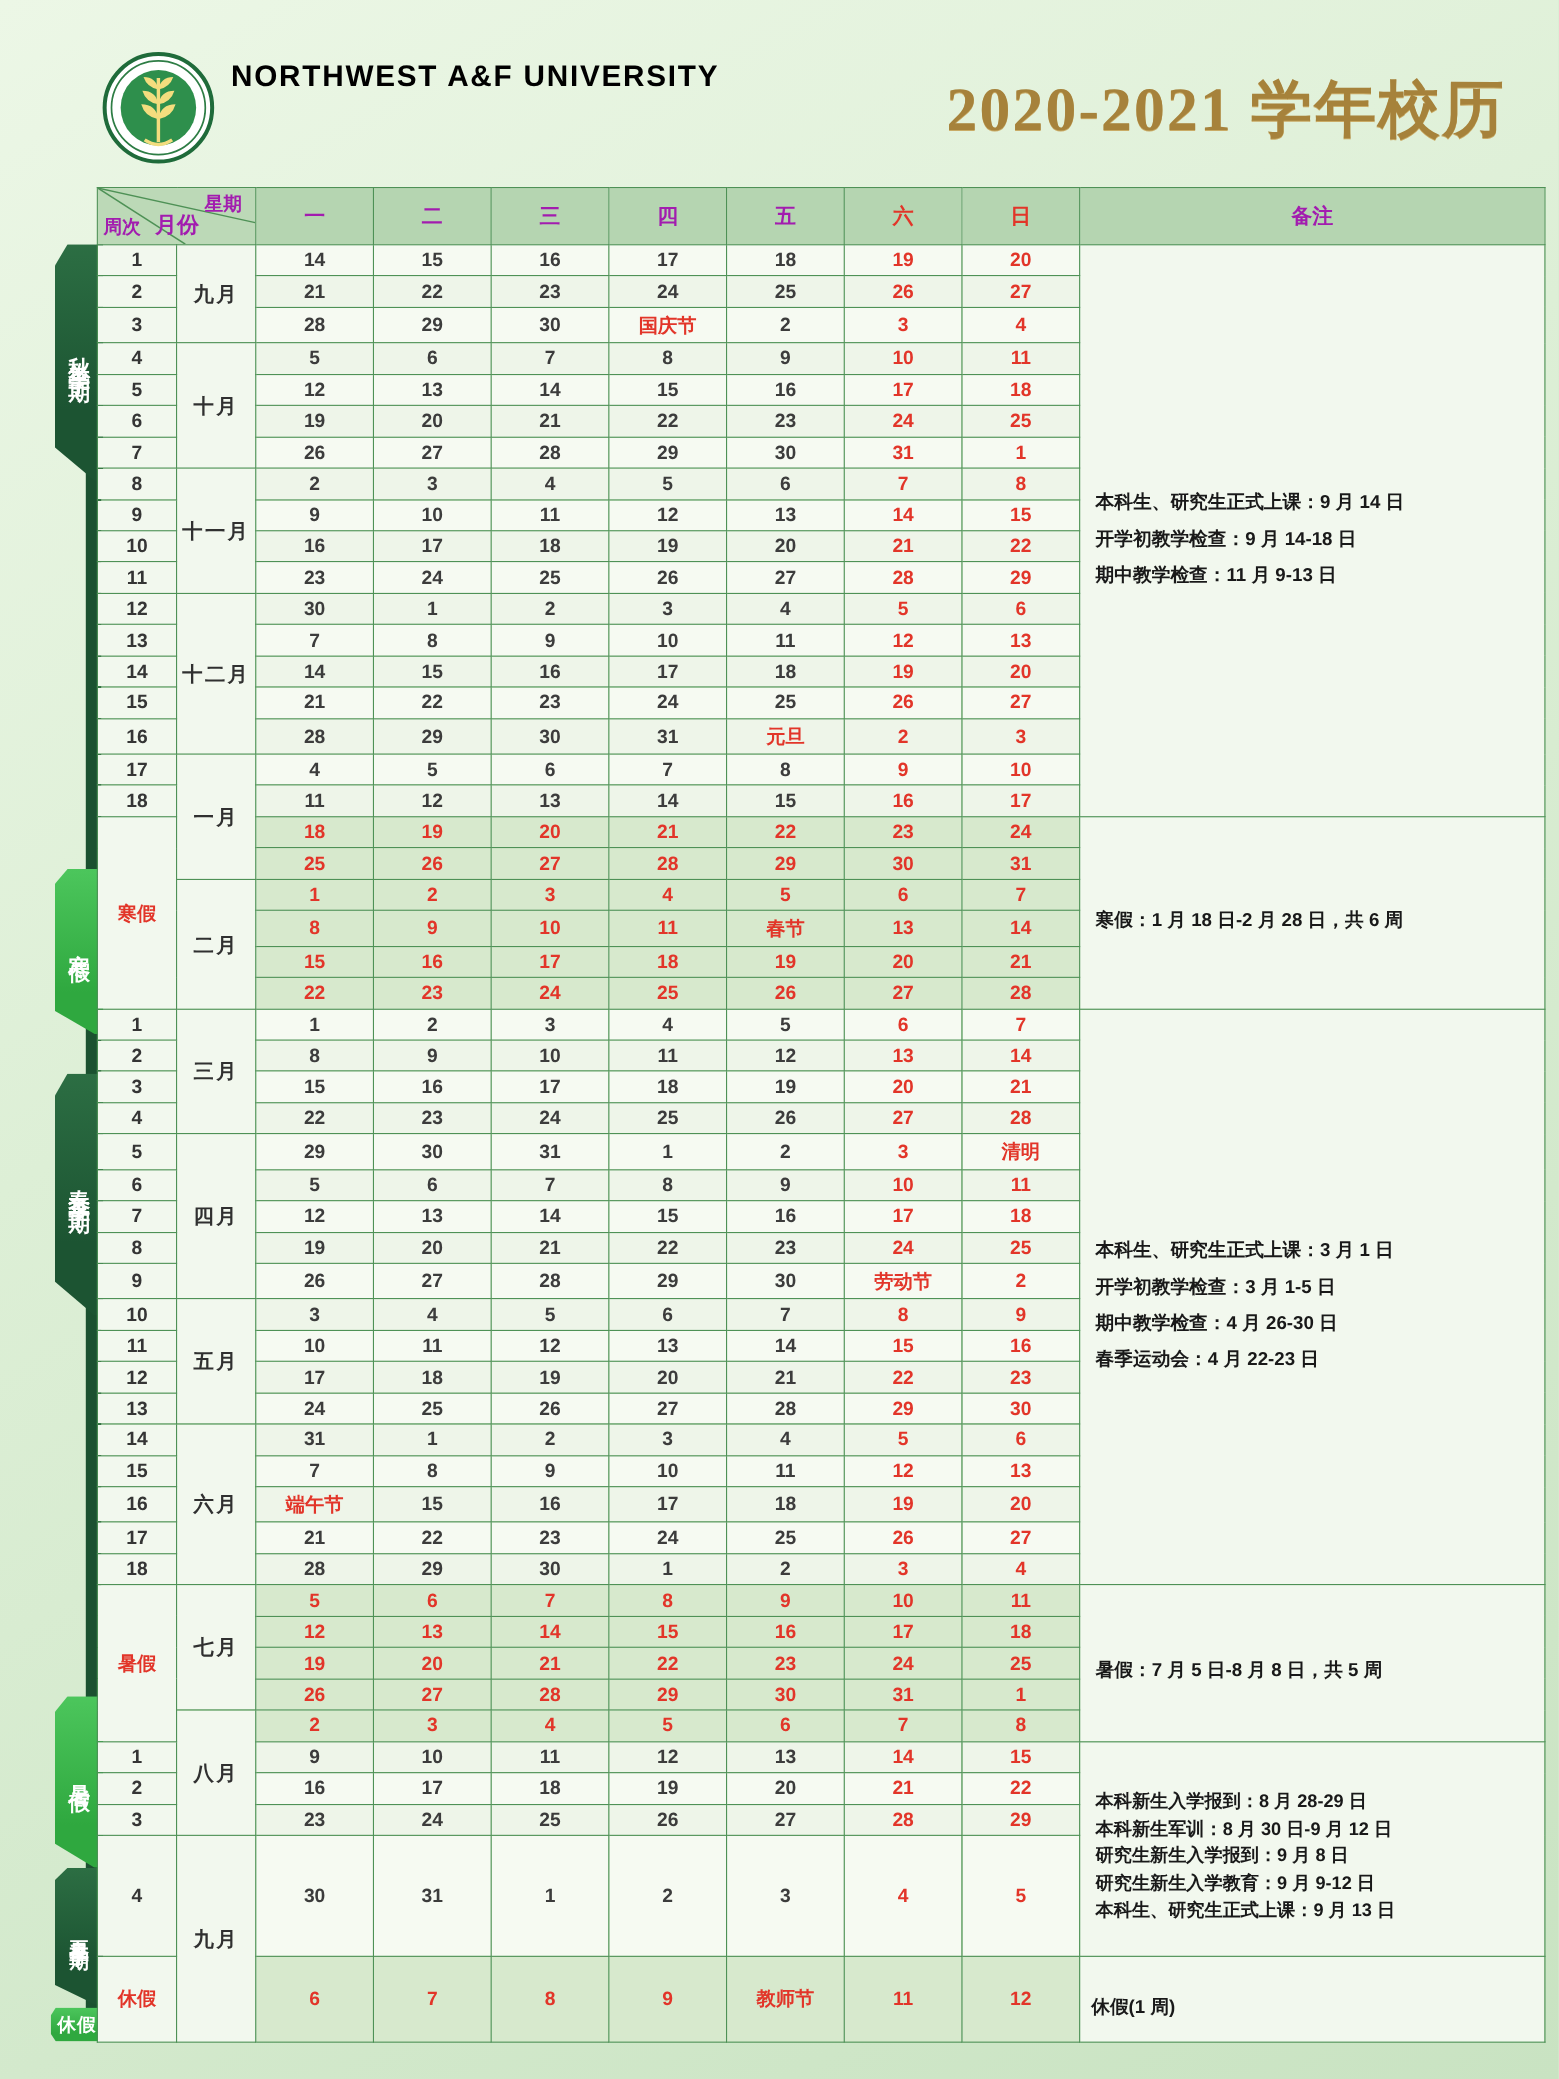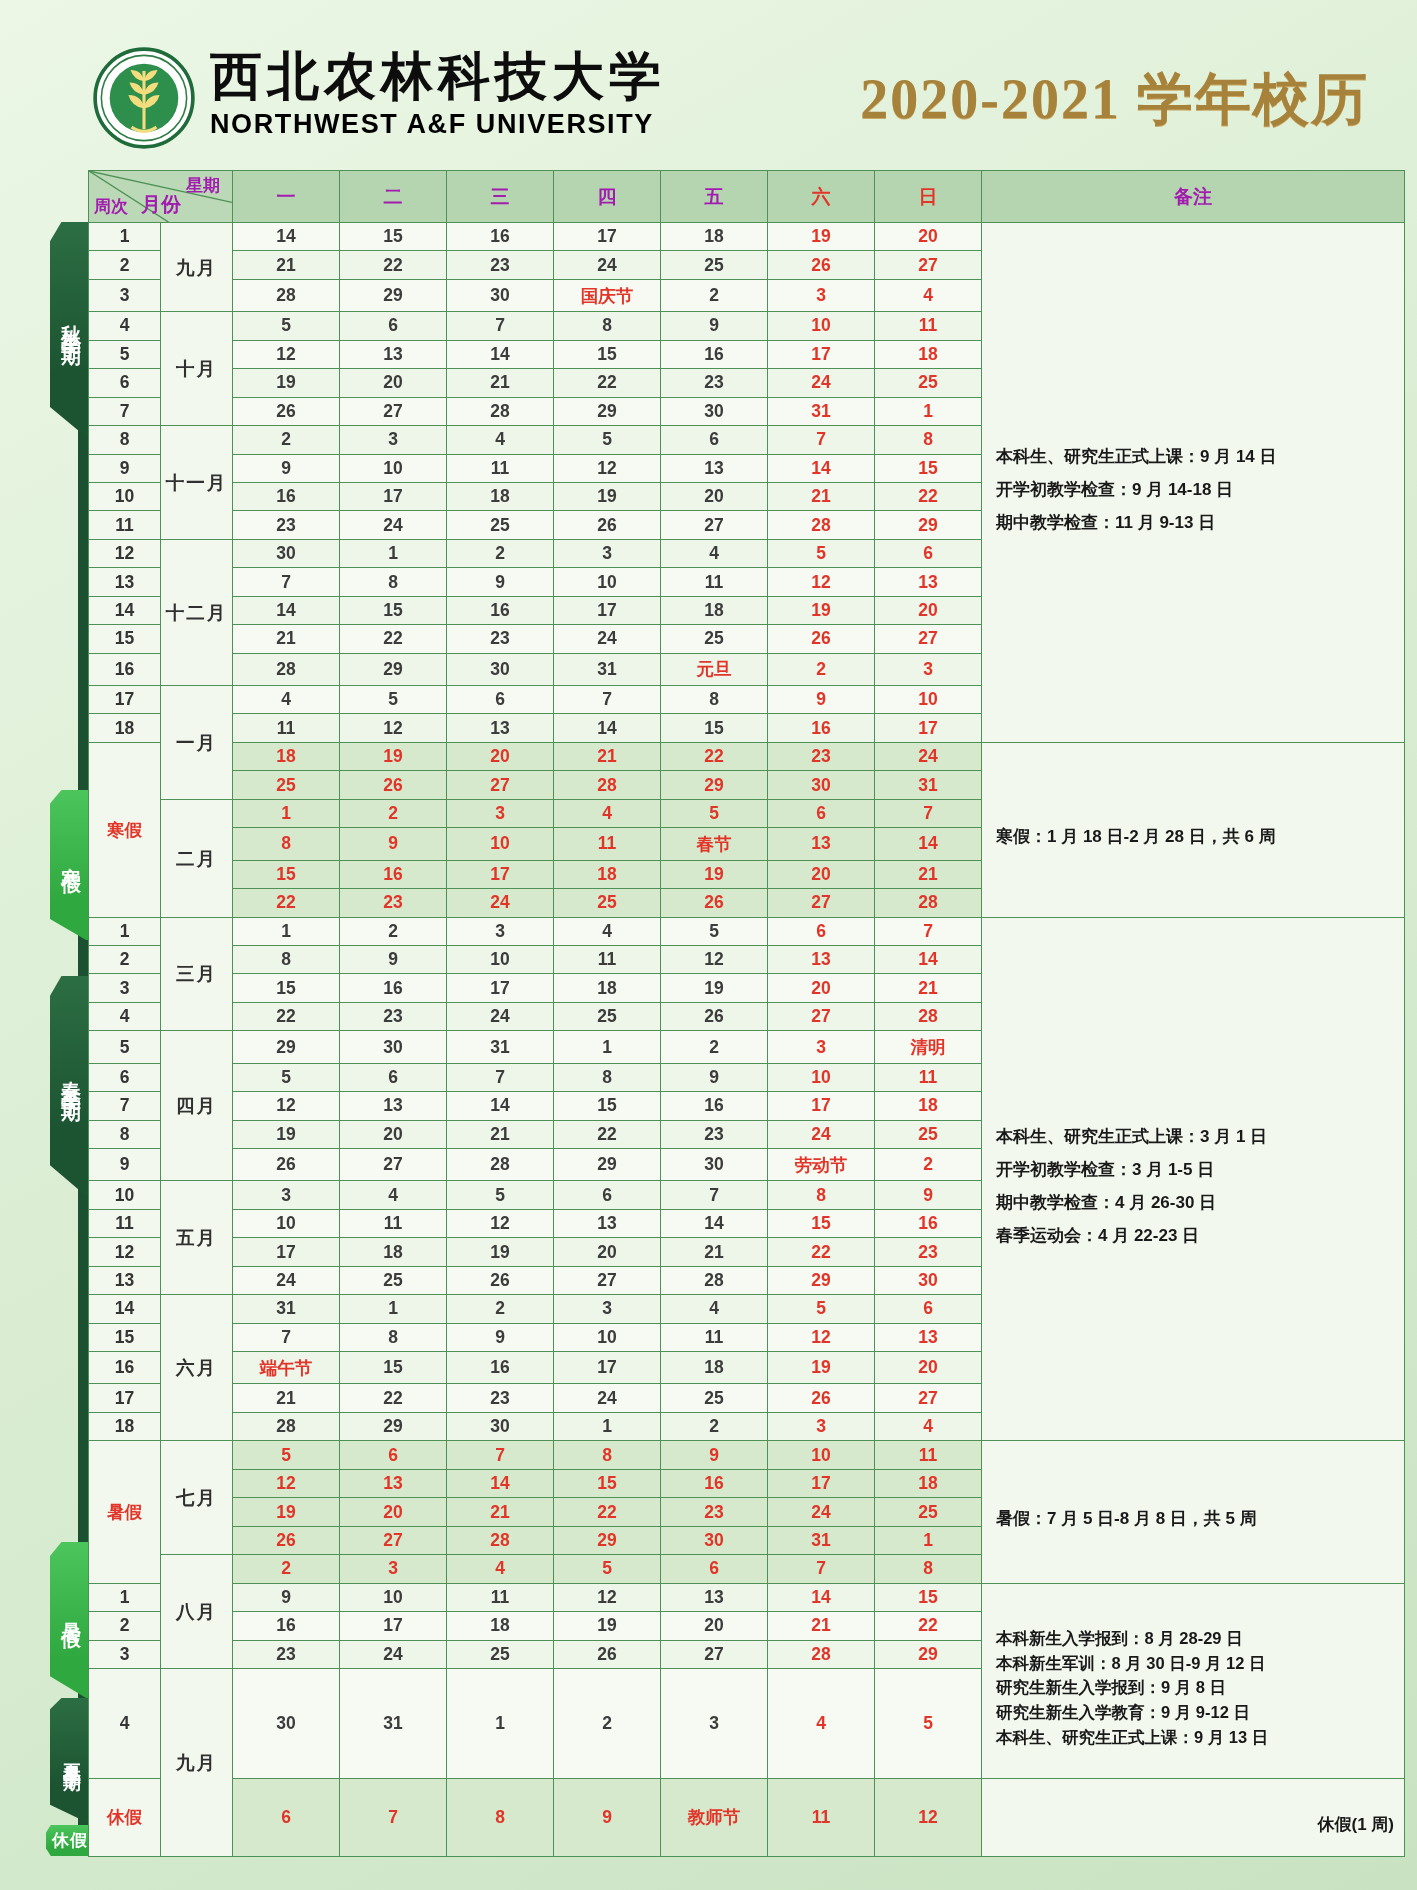--- a/index.html
+++ b/index.html
@@ -50,21 +50,21 @@
 
   td.week{font-size:17.5px;font-weight:700;color:#353535;background:#f2f8ee}
   td.month{font-size:18.5px;font-weight:700;color:#303030;background:#f2f8ee;letter-spacing:2px}
   td.day{font-size:17.5px;font-weight:700;color:#3c3c3c}
   tbody tr:nth-child(odd) td.day{background:#f6faf2}
   tbody tr:nth-child(even) td.day{background:#eef5e9}
   tbody tr.shaded td.day{background:#d7e9cd}
   td.red,td.day.red{color:#e23529}
   td.note{background:#f2f8ee;text-align:left;padding:20px 10px 6px 14px;
     font-size:17px;font-weight:600;color:#191919;line-height:1.95}
-  td.note.center{text-align:right;padding-left:10px}
+  td.note.center{text-align:left;padding-left:10px}
   td.note.tight{line-height:1.5;font-size:16.5px}
   td.note .nl{white-space:nowrap}
 </style>
 </head>
 <body>
 
 <div class="canvas">
 
   <div class="logo">
     <svg viewBox="0 0 100 100" width="104" height="104">
@@ -73,21 +73,20 @@
       <circle cx="50" cy="50" r="33" fill="#2e8f4c"></circle>
       <path d="M50 24 L50 80" stroke="#f3dd7e" stroke-width="3" fill="none"></path>
       <path d="M50 34 q-10 -2 -13 -11 q11 0 13 11 M50 34 q10 -2 13 -11 q-11 0 -13 11" fill="#f3dd7e"></path>
       <path d="M50 47 q-11 -2 -14 -12 q12 0 14 12 M50 47 q11 -2 14 -12 q-12 0 -14 12" fill="#f3dd7e"></path>
       <path d="M50 60 q-12 -2 -15 -13 q13 0 15 13 M50 60 q12 -2 15 -13 q-13 0 -15 13" fill="#f3dd7e"></path>
       <path d="M38 78 q12 8 24 0" stroke="#f3dd7e" stroke-width="3" fill="none"></path>
     </svg>
   </div>
 
   <div class="uni">
-    <div class="uni-cn">西北农林科技大学</div>
     <div class="uni-en">NORTHWEST A&amp;F UNIVERSITY</div>
   </div>
 
   <div class="cal-title">2020-2021 学年校历</div>
 
   <div class="tab-strip"></div>
   <div id="tabs">
       <div class="tab dark tab-0">
         <span class="lbl">秋季学期</span>
       </div>

